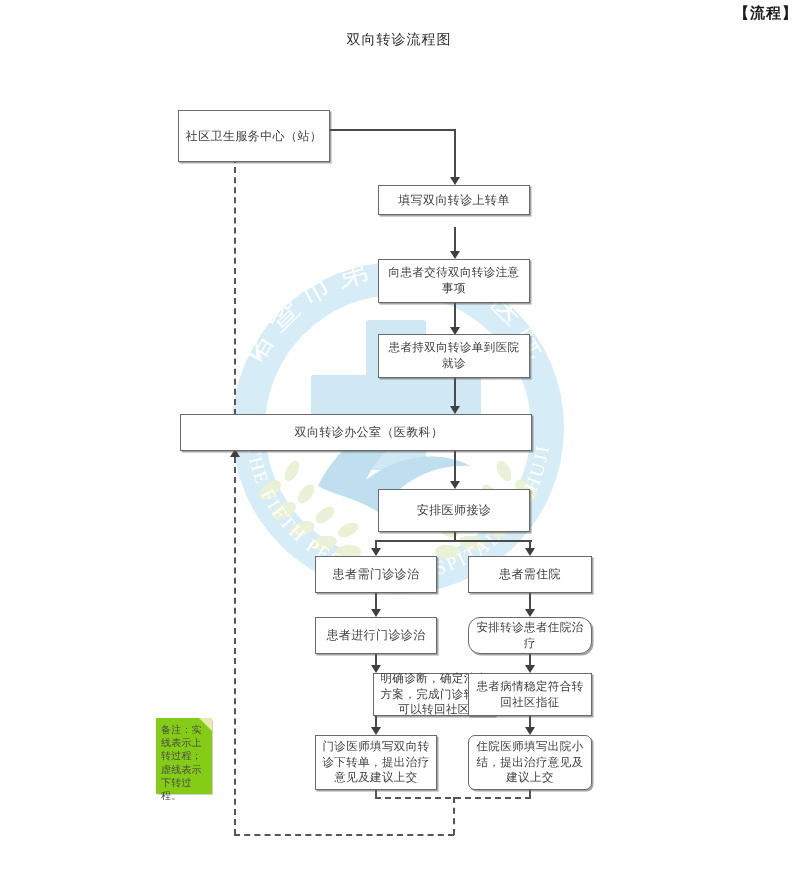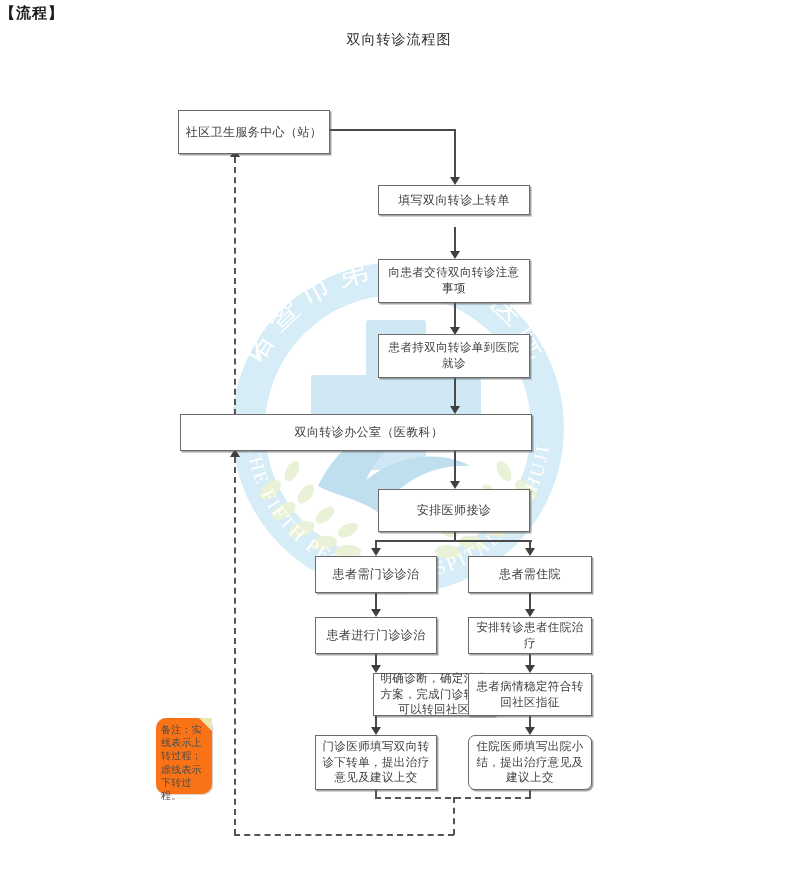--- a/index.html
+++ b/index.html
@@ -8,21 +8,21 @@
     font-family:"Liberation Sans","DejaVu Sans",sans-serif;
     color:#3a3a3a;
   }
   #stage{position:absolute;left:0;top:0;width:798px;height:881px;}
 
   
   .watermark{position:absolute;left:198px;top:228px;width:400px;height:400px;
              pointer-events:none;z-index:0;}
 
   
-  .title-main{position:absolute;left:0;top:4px;width:798px;text-align:left;
+  .title-main{position:absolute;left:0;top:4px;width:798px;text-align:right;
               font-size:15px;font-weight:bold;color:#1b1b1b;letter-spacing:1px;}
   .title-sub{position:absolute;left:0;top:31px;width:798px;text-align:center;
              font-size:14px;color:#2b2b2b;letter-spacing:1px;}
 
   
   .node{position:absolute;box-sizing:border-box;background:#ffffff;
         border:1px solid #6a6a6a;
         box-shadow:1.5px 1.5px 0 0 rgba(90,90,90,.55);
         display:flex;align-items:center;justify-content:center;
         text-align:center;z-index:3;}
@@ -41,22 +41,22 @@
            border-left:5px solid transparent;border-right:5px solid transparent;
            border-bottom:8px solid #3f3f3f;}
 
   
   .dln{position:absolute;z-index:2;}
   .dln.v{width:0;border-left:2px dashed #555;}
   .dln.h{height:0;border-top:2px dashed #555;}
 
   
   .note{position:absolute;left:156px;top:718px;width:56px;height:76px;
-        background:#f97316;z-index:4;
-        box-shadow:.5px .5px 1px rgba(0,0,0,.18);border-radius:10px;}
+        background:#84cc16;z-index:4;
+        box-shadow:.5px .5px 1px rgba(0,0,0,.18);}
   .note .corner{position:absolute;right:0;top:0;width:0;height:0;
         border-left:13px solid transparent;border-top:13px solid #e8e8b0;}
   .note p{margin:0;padding:5px 4px 0 5px;font-size:10px;line-height:1.32;
           color:#4a4a4a;letter-spacing:.2px;}
 </style>
 </head>
 <body>
 
 <div id="stage">
 
@@ -155,21 +155,21 @@
   <div class="dln v" style="left:453px;top:797px;height:38px;"></div>
 
   <div class="dln h" style="left:234px;top:834px;width:220px;"></div>
 
   <div class="dln v" style="left:234px;top:457px;height:378px;"></div>
   <div class="arrow-u" style="left:230px;top:449px;"></div>
 
   <div class="dln v" style="left:234px;top:157px;height:258px;"></div>
   <div class="arrow-u" style="left:230px;top:149px;"></div>
 
-  <div class="node t12" style="left:178px;top:110px;width:152px;height:44px;">
+  <div class="node t12" style="left:178px;top:110px;width:152px;height:52px;">
     <span>社区卫生服务中心（站）</span>
   </div>
 
   <div class="node t12" style="left:378px;top:185px;width:152px;height:30px;">
     <span>填写双向转诊上转单</span>
   </div>
 
   <div class="node" style="left:378px;top:259px;width:152px;height:44px;">
     <span>向患者交待双向转诊注意事项</span>
   </div>
@@ -191,21 +191,21 @@
   </div>
 
   <div class="node t12" style="left:468px;top:556px;width:124px;height:37px;">
     <span>患者需住院</span>
   </div>
 
   <div class="node t12" style="left:315px;top:617px;width:122px;height:37px;text-align:center;">
     <span>患者进行门诊诊治</span>
   </div>
 
-  <div class="node" style="left:468px;top:617px;width:124px;height:37px;">
+  <div class="node" style="left:468px;top:617px;width:124px;height:37px;border-radius:12px;">
     <span>安排转诊患者住院治疗</span>
   </div>
 
   <div class="node" style="left:326px;top:673px;width:122px;height:43px;margin-left:47px;">
     <span>明确诊断，确定治疗方案，完成门诊转诊可以转回社区</span>
   </div>
 
   <div class="node" style="left:468px;top:673px;width:124px;height:43px;font-family:Liberation Serif, serif;">
     <span>患者病情稳定符合转回社区指征</span>
   </div>

